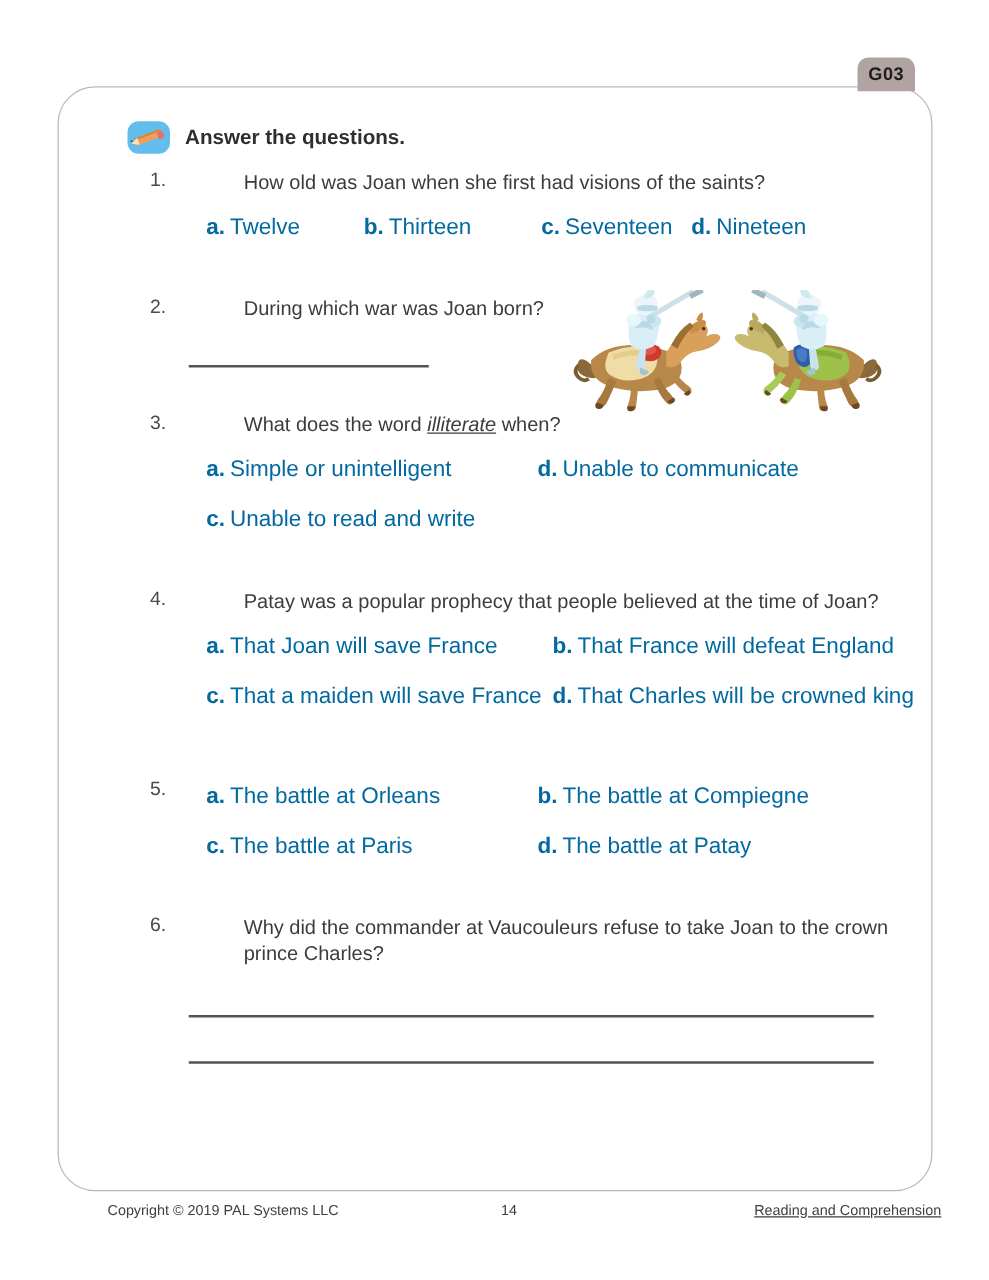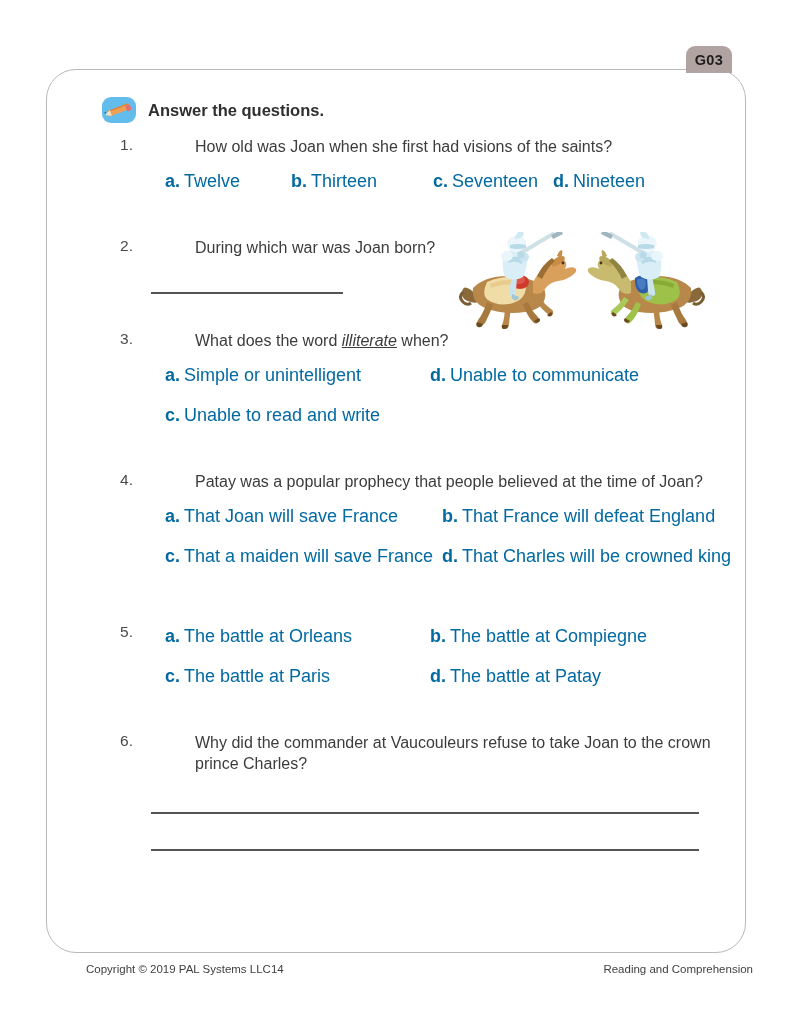--- a/index.html
+++ b/index.html
@@ -232,23 +232,24 @@
     top: 963px;
     display: flex;
     align-items: baseline;
     font-size: 11.5px;
     color: #3f3f3f;
     margin-left: 48px;
   }
   #footer-copyright { flex: 0 0 auto; }
   #footer-page {
     flex: 1 1 auto;
+    text-align: center;
     padding-right: 60px;
   }
-  #footer-subject { flex: 0 0 auto; }
+  #footer-subject { flex: 0 0 auto; text-decoration: underline; }
 </style>
 </head>
 <body>
 
 <div id="page">
 
   <div id="grade-badge">G03</div>
 
   <div id="worksheet-card">
 

